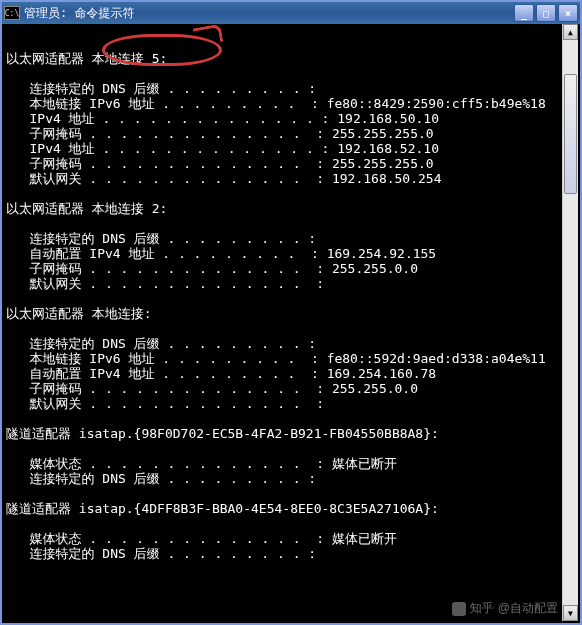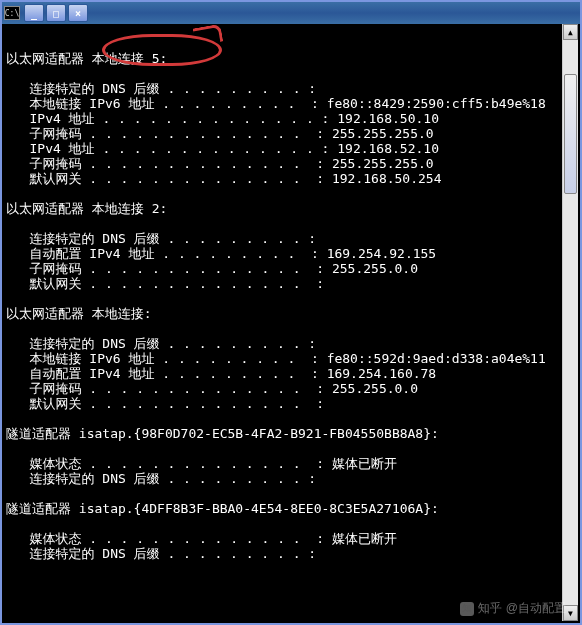--- a/index.html
+++ b/index.html
@@ -111,21 +111,21 @@
       width: 28px;
       height: 18px;
       border-top: 3px solid #d23a3a;
       border-right: 3px solid #d23a3a;
       border-radius: 0 8px 0 0;
       pointer-events: none;
       transform: rotate(-10deg);
     }
     .watermark {
       position: absolute;
-      right: 14px;
+      right: 22px;
       bottom: 6px;
       color: rgba(255,255,255,0.4);
       font-size: 12px;
       font-family: sans-serif;
       display: flex;
       align-items: center;
       gap: 4px;
     }
     .zhihu-icon {
       width: 14px; height: 14px;
@@ -135,20 +135,23 @@
       font-size: 9px;
       color: #555;
     }
   </style>
 </head>
 <body>
 
 <div class="window">
   <div class="titlebar">
     <div class="titlebar-icon">C:\</div>
+    <div class="titlebar-text">
+      <span>管理员: </span><span>命令提示符</span>
+    </div>
     <div class="titlebar-buttons">
       <div class="titlebar-btn">_</div>
       <div class="titlebar-btn">□</div>
       <div class="titlebar-btn">×</div>
     </div>
   </div>
 
   <div class="console" id="console">
 以太网适配器 本地连接 5:
 

